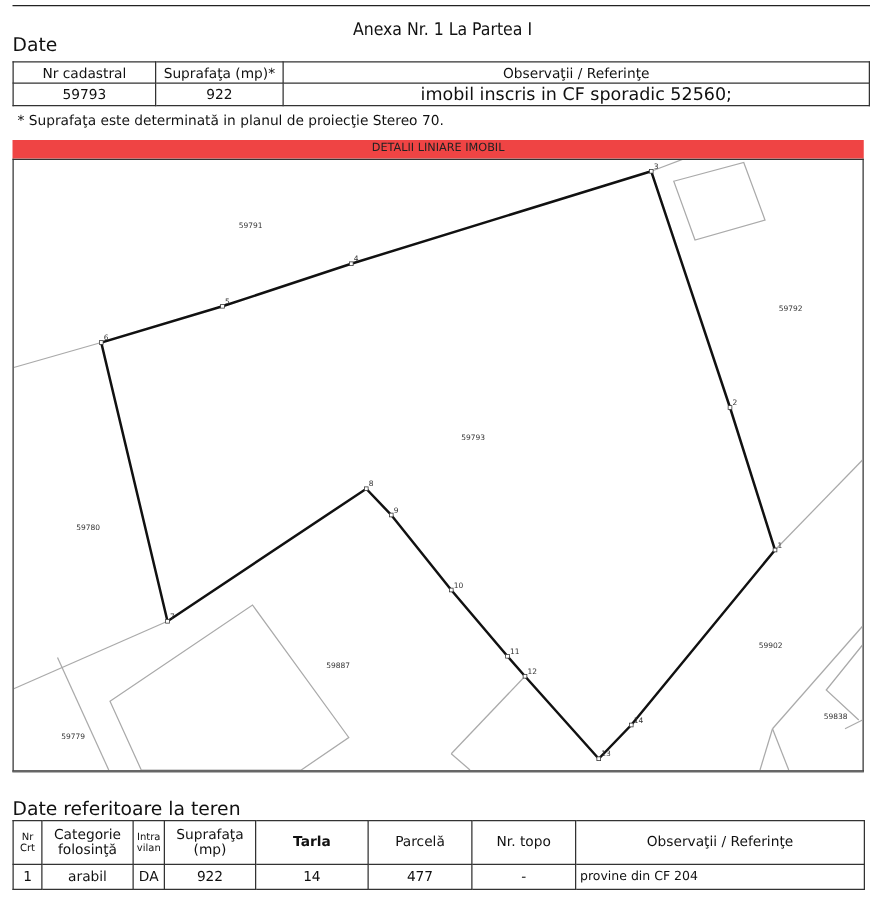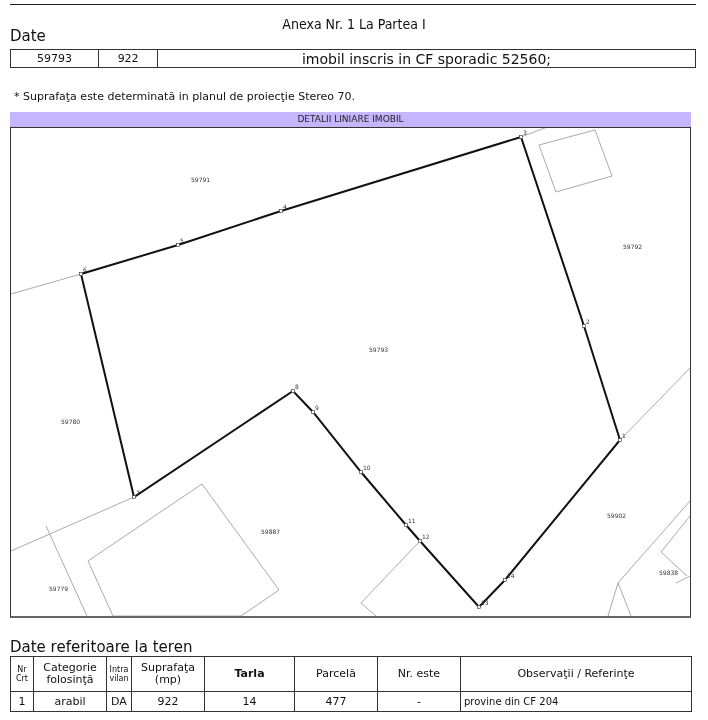--- a/index.html
+++ b/index.html
@@ -10,39 +10,44 @@
            font-size:14px; font-family:"DejaVu Sans Condensed","DejaVu Sans", sans-serif; }
   .h2 { position:absolute; left:10px; font-size:15px; font-family:"DejaVu Sans", sans-serif; }
   table { border-collapse:collapse; position:absolute; font-size:11px; }
   td, th { border:1px solid #333; padding:0 3px; font-weight:normal; }
   .t1 { left:10px; top:49px; width:686px; }
   .t1 th { height:16px; text-align:center; }
   .t1 td { height:17px; text-align:center; }
   .t1 td.obs { text-align:center; font-size:14px; }
   .note { position:absolute; left:14px; top:90px; font-size:11px; }
   .map-header { position:absolute; left:10px; top:112px; width:681px; height:15px;
-                background:#c4b5fd; font-size:9px; text-align:center; line-height:15px; color:#222; }
+                background:#ef4444; font-size:9px; text-align:center; line-height:15px; color:#222; }
   .map { position:absolute; left:10px; top:127px; width:679px; height:488px;
          border:1px solid #333; border-bottom:2px solid #666; overflow:hidden; background:#fff; }
   .map svg { position:absolute; left:0; top:0; }
   .t2 { left:10px; top:656px; width:682px; }
   .t2 th { height:34px; text-align:center; font-size:11px; line-height:12px; }
   .t2 th.small { font-size:8px; line-height:9px; padding:0 2px; }
   .t2 td { height:19px; text-align:center; font-size:11px; }
   .t2 td.obs { text-align:left; font-size:10px; }
 </style>
 </head>
 <body>
 
 <div class="topline"></div>
 <div class="title">Anexa Nr. 1 La Partea I</div>
 
 <div class="h2" style="top:27px;">Date</div>
 <table class="t1">
   <tbody>
+      <tr>
+    <th style="width:107px;">Nr cadastral</th>
+    <th style="width:95px;">Suprafaţa (mp)*</th>
+    <th>Observaţii / Referinţe</th>
+  </tr>
   <tr>
     <td>59793</td>
     <td>922</td>
     <td class="obs">imobil inscris in CF sporadic 52560;</td>
   </tr>
 </tbody>
   </table>
 <div class="note">* Suprafaţa este determinată in planul de proiecţie Stereo 70.</div>
 
 <div class="map-header">DETALII LINIARE IMOBIL</div>
@@ -111,21 +116,21 @@
 <div class="h2" style="top:638px;">Date referitoare la teren</div>
 <table class="t2">
   <tbody>
       <tr>
     <th class="small" style="width:18px;">Nr Crt</th>
     <th style="width:66px;">Categorie folosinţă</th>
     <th class="small" style="width:20px;">Intra vilan</th>
     <th style="width:66px;">Suprafaţa (mp)</th>
     <th style="width:83px;font-weight:bold;">Tarla</th>
     <th style="width:76px;">Parcelă</th>
-    <th style="width:76px;">Nr. este</th>
+    <th style="width:76px;">Nr. topo</th>
     <th>Observaţii / Referinţe</th>
   </tr>
   <tr>
     <td>1</td>
     <td>arabil</td>
     <td>DA</td>
     <td>922</td>
     <td>14</td>
     <td>477</td>
     <td>-</td>

